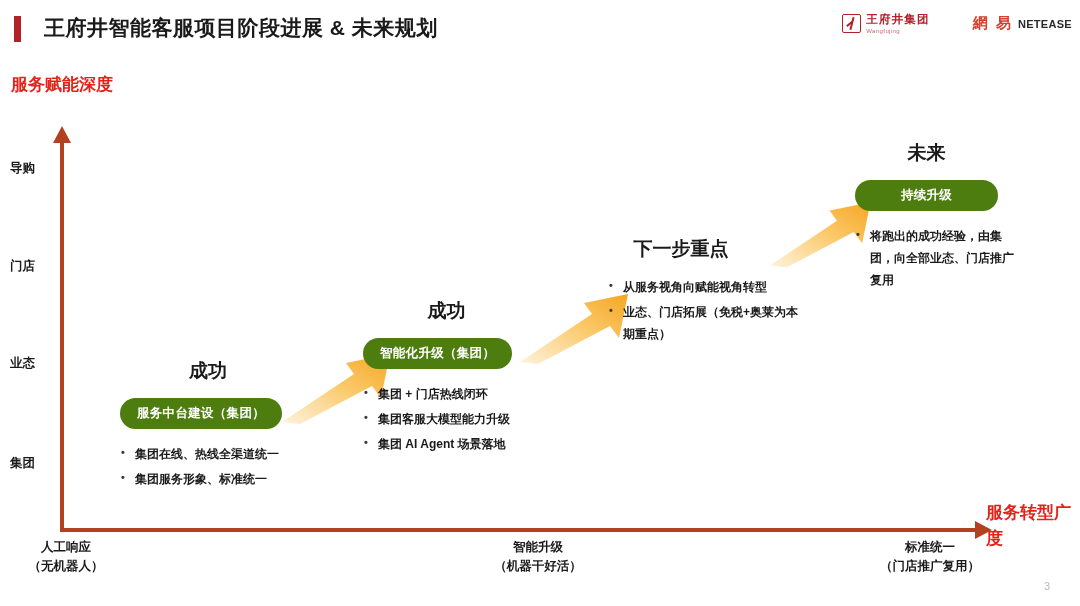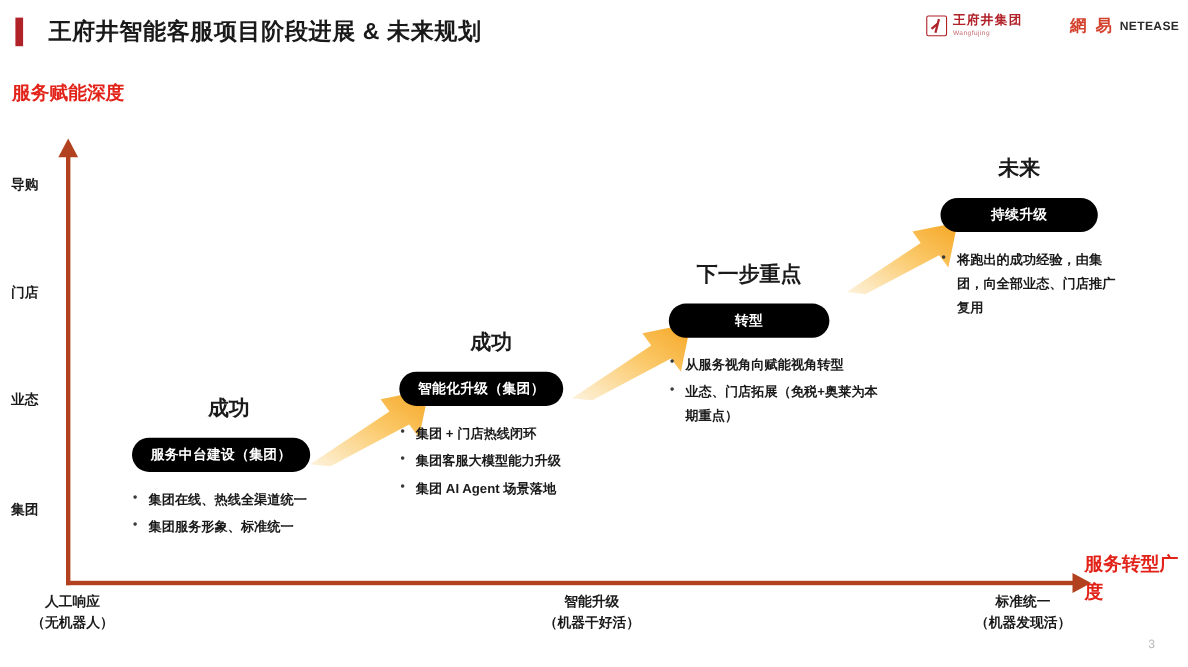--- a/index.html
+++ b/index.html
@@ -125,21 +125,21 @@
   }
 
   
   .stage { position: absolute; }
   .stage-heading {
     font-size: 19px; font-weight: bold; color: #1a1a1a;
     white-space: nowrap;
   }
   .stage-pill {
     display: inline-block;
-    background: #000000;
+    background: #4d7c0f;
     color: #ffffff;
     font-size: 12.5px; font-weight: bold;
     border-radius: 999px;
     padding: 7px 17px;
     white-space: nowrap;
     letter-spacing: 0.3px;
   }
   .stage-bullets { list-style: none; }
   .stage-bullets li {
     position: relative;
@@ -201,21 +201,21 @@
   <div class="x-tick-label" style="left:66px">
     <div>人工响应</div>
     <div>（无机器人）</div>
   </div>
   <div class="x-tick-label" style="left:538px">
     <div>智能升级</div>
     <div>（机器干好活）</div>
   </div>
   <div class="x-tick-label" style="left:930px">
     <div>标准统一</div>
-    <div>（机器发现活）</div>
+    <div>（门店推广复用）</div>
   </div>
 
   <svg class="flow-arrow" style="left:280px; top:348px; width:118px; height:76px;" viewBox="0 0 118 76">
     <defs>
       <linearGradient id="ag1" x1="0" y1="1" x2="1" y2="0">
         <stop offset="0%" stop-color="#fdf3de"></stop>
         <stop offset="55%" stop-color="#fbc96a"></stop>
         <stop offset="100%" stop-color="#f5a623"></stop>
       </linearGradient>
     </defs>
@@ -258,21 +258,20 @@
     <div class="stage-pill">智能化升级（集团）</div>
     <ul class="stage-bullets" style="margin-top:14px;">
       <li>集团 + 门店热线闭环</li>
       <li>集团客服大模型能力升级</li>
       <li>集团 AI Agent 场景落地</li>
     </ul>
   </div>
 
   <div class="stage" style="left:608px; top:236px; width:200px;">
     <div class="stage-heading" style="text-align:center; width:146px; margin:0 0 14px 0;">下一步重点</div>
-    <div class="stage-pill" style="width:146px; text-align:center; padding-left:0; padding-right:0;">转型</div>
     <ul class="stage-bullets" style="margin-top:13px; width:190px;">
       <li>从服务视角向赋能视角转型</li>
       <li>业态、门店拓展（免税+奥莱为本期重点）</li>
     </ul>
   </div>
 
   <div class="stage" style="left:855px; top:140px; width:175px;">
     <div class="stage-heading" style="text-align:center; width:143px; margin:0 0 14px 0;">未来</div>
     <div class="stage-pill" style="width:143px; text-align:center; padding-left:0; padding-right:0;">持续升级</div>
     <ul class="stage-bullets" style="margin-top:14px; width:163px;">

